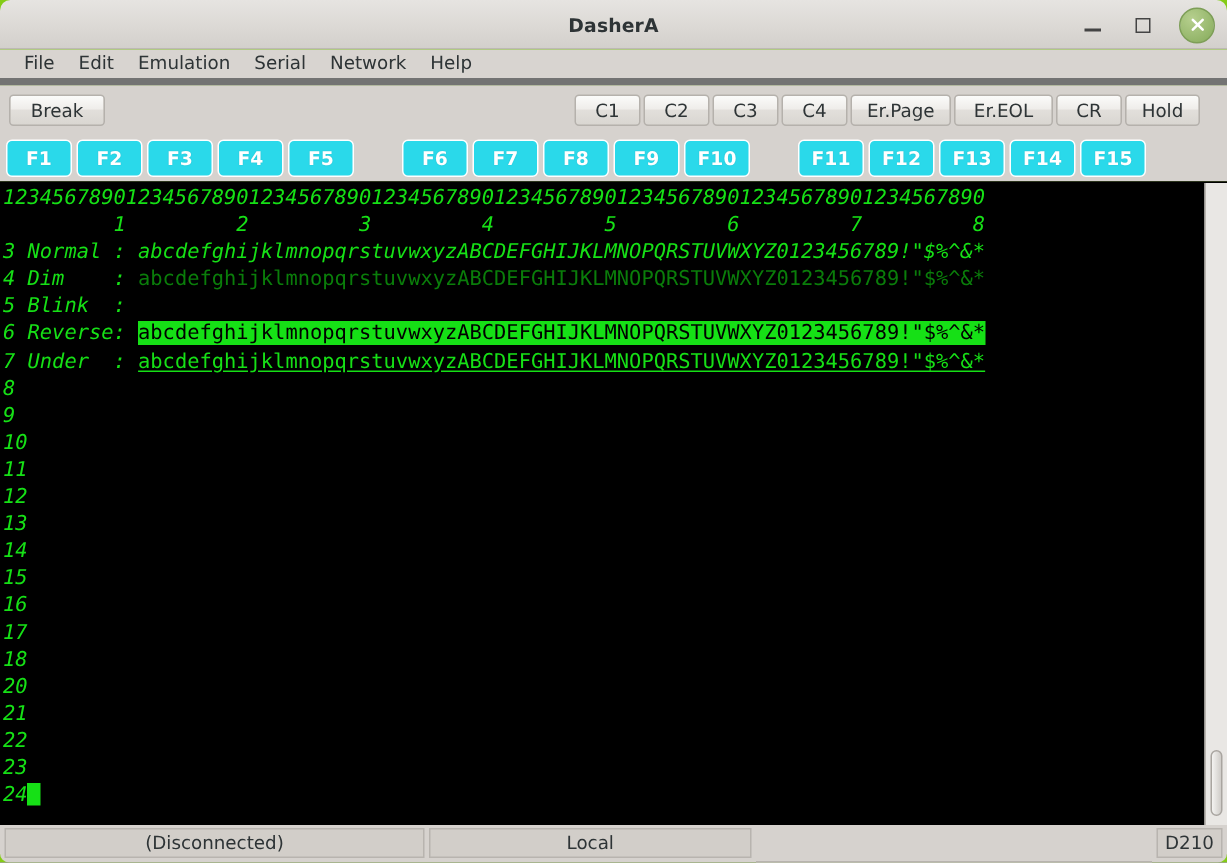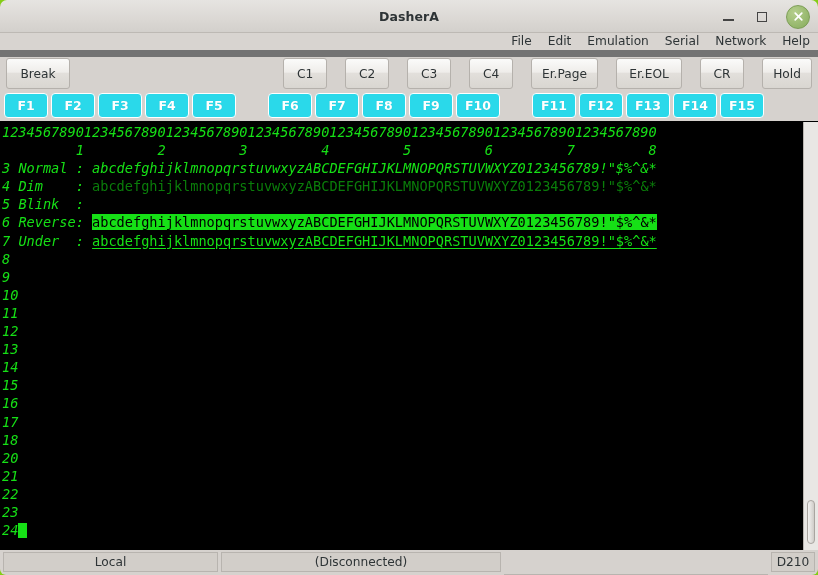--- a/index.html
+++ b/index.html
@@ -57,54 +57,53 @@
     display: flex; align-items: center; justify-content: center;
   }
   .wb-close svg { display: block; }
 
   
   .menubar {
     height: 24px; min-height: 24px;
     background: #d8d4d0;
     display: flex; align-items: center;
     padding-left: 8px;
-    border-bottom: 7px solid #737373;
-    box-sizing: border-box;
-    justify-content: flex-end;
+    border-bottom: 5px solid #737373;
+    box-sizing: border-box;
   }
   .menu-item {
     font-size: 12.2px; color: #2e3436;
     padding: 2px 8px 3px 8px;
     cursor: default;
     white-space: nowrap;
   }
 
   
   .toolbar {
     height: 33px; min-height: 33px;
     background: #d6d2ce;
     display: flex; align-items: center;
     position: relative;
     box-sizing: border-box;
   }
   .tb-btn {
-    height: 31px;
+    height: 21px;
     background: linear-gradient(to bottom, #fbfbfa 0%, #efedea 45%, #e2dfdb 50%, #d9d6d1 100%);
     border: 1px solid #b5b1ac;
     border-radius: 3px;
     font-size: 12.2px; color: #2e3436;
     display: flex; align-items: center; justify-content: center;
     padding: 0 10px;
     box-sizing: border-box;
     cursor: default;
     white-space: nowrap;
   }
 
   .tb-left { position: absolute; left: 6px; display: flex; gap: 2px; }
-  .tb-right { position: absolute; right: 6px; display: flex; gap: 18px; }
+  .tb-right { position: absolute; right: 18px; display: flex; gap: 2px; }
   .tb-btn.break { min-width: 64px; }
   .tb-btn.c { min-width: 44px; }
   .tb-btn.wide { min-width: 66px; }
   .tb-btn.cr { min-width: 44px; }
   .tb-btn.hold { min-width: 50px; }
 
   
   .fkeyrow {
     height: 31px; min-height: 31px;
     background: #d6d2ce;
@@ -308,19 +307,19 @@
         <div class="trow"><span class="seg s-normal">22</span></div>
         <div class="trow"><span class="seg s-normal">23</span></div>
         <div class="trow"><span class="seg s-normal">24</span><span class="cursor-blk"></span></div>
       </div>
     <div class="vscroll">
       <div class="vthumb"></div>
     </div>
   </div>
 
   <div class="statusbar">
+    <div class="sb-cell sb-conn">(Disconnected)</div>
     <div class="sb-cell sb-local">Local</div>
-    <div class="sb-cell sb-conn">(Disconnected)</div>
     <div class="sb-cell sb-log">Not Logging</div>
     <div class="sb-cell sb-emu">D210</div>
   </div>
 
 </div>
 
 </body></html>

